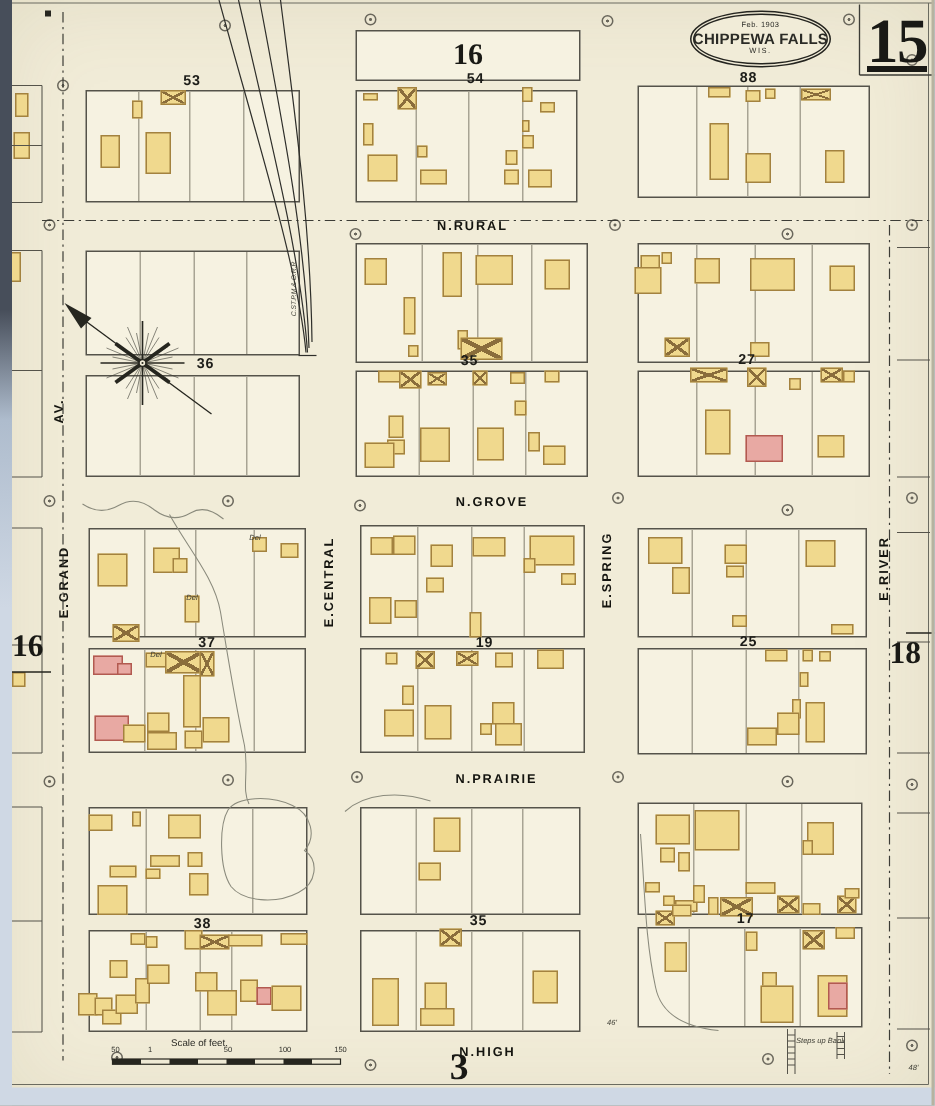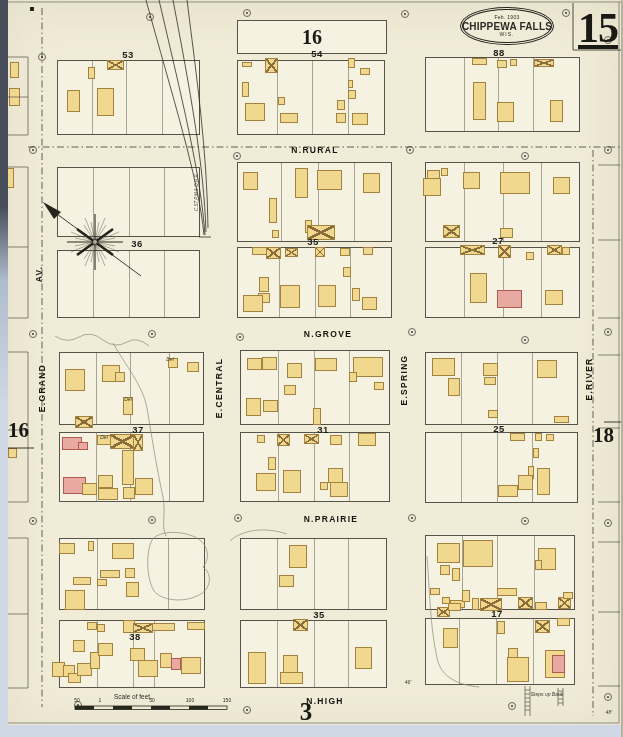--- a/index.html
+++ b/index.html
@@ -127,42 +127,42 @@
       <div class="blk" style="left: 240px; top: 350px; width: 150px; height: 75px;">
         <div class="lot" style="left: 25%;"></div>
         <div class="lot" style="left: 49%;"></div>
         <div class="lot" style="left: 73%;"></div>
       </div>
       <div class="blk" style="left: 240px; top: 432px; width: 150px; height: 70px;">
         <div class="lot" style="left: 25%;"></div>
         <div class="lot" style="left: 49%;"></div>
         <div class="lot" style="left: 73%;"></div>
       </div>
-      <div class="bnum" style="left: 323px; top: 429px;">31</div>
+      <div class="bnum" style="left: 323px; top: 429px;">19</div>
       <div class="blk" style="left: 425px; top: 352px; width: 153px; height: 73px;">
         <div class="lot" style="left: 23%;"></div>
         <div class="lot" style="left: 47%;"></div>
         <div class="lot" style="left: 70%;"></div>
       </div>
       <div class="blk" style="left: 425px; top: 432px; width: 153px; height: 71px;">
         <div class="lot" style="left: 23%;"></div>
         <div class="lot" style="left: 47%;"></div>
         <div class="lot" style="left: 70%;"></div>
       </div>
       <div class="bnum" style="left: 499px; top: 428px;">25</div>
       <div class="blk" style="left: 59px; top: 538px; width: 146px; height: 72px;">
         <div class="lot" style="left: 26%;"></div>
         <div class="lot" style="left: 75%;"></div>
       </div>
       <div class="blk" style="left: 59px; top: 620px; width: 146px; height: 68px;">
         <div class="lot" style="left: 26%;"></div>
         <div class="lot" style="left: 51%;"></div>
         <div class="lot" style="left: 65%;"></div>
       </div>
-      <div class="bnum" style="left: 135px; top: 616px; margin-top: 20px;">38</div>
+      <div class="bnum" style="left: 135px; top: 616px;">38</div>
       <div class="blk" style="left: 240px; top: 538px; width: 147px; height: 72px;">
         <div class="lot" style="left: 25%;"></div>
         <div class="lot" style="left: 50%;"></div>
         <div class="lot" style="left: 74%;"></div>
       </div>
       <div class="blk" style="left: 240px; top: 620px; width: 147px; height: 68px;">
         <div class="lot" style="left: 25%;"></div>
         <div class="lot" style="left: 50%;"></div>
         <div class="lot" style="left: 74%;"></div>
       </div>

